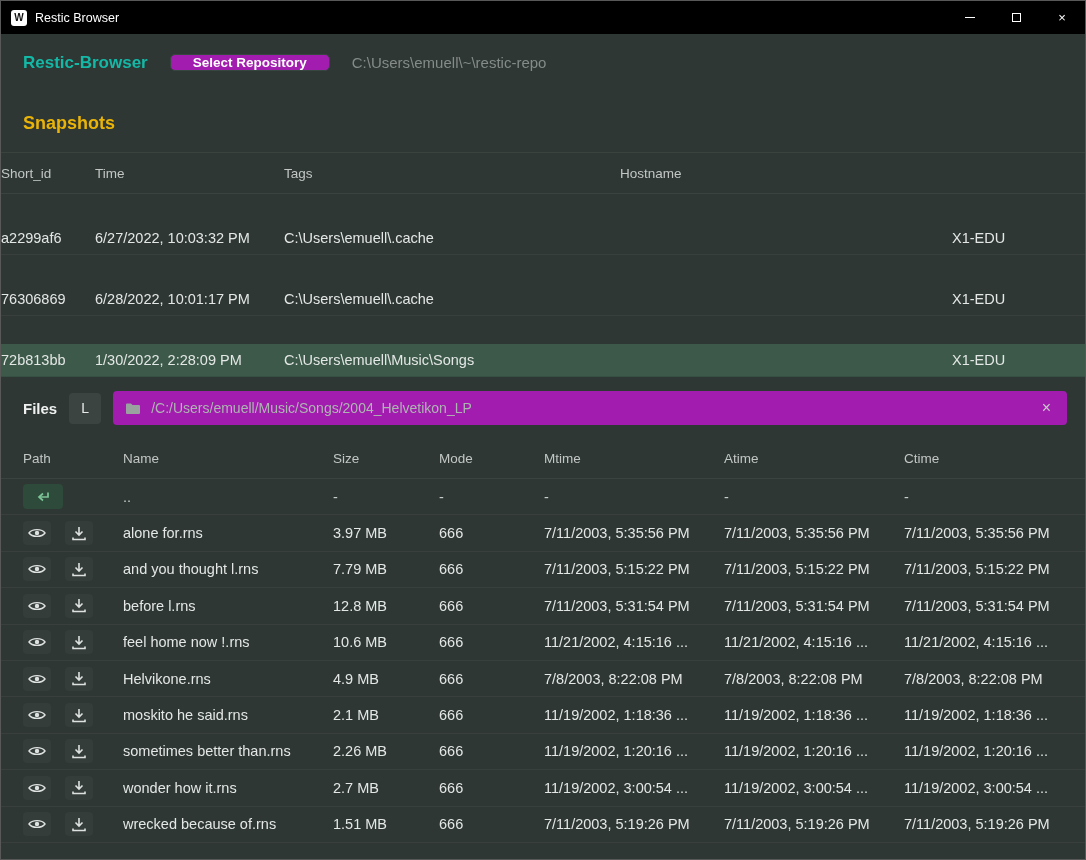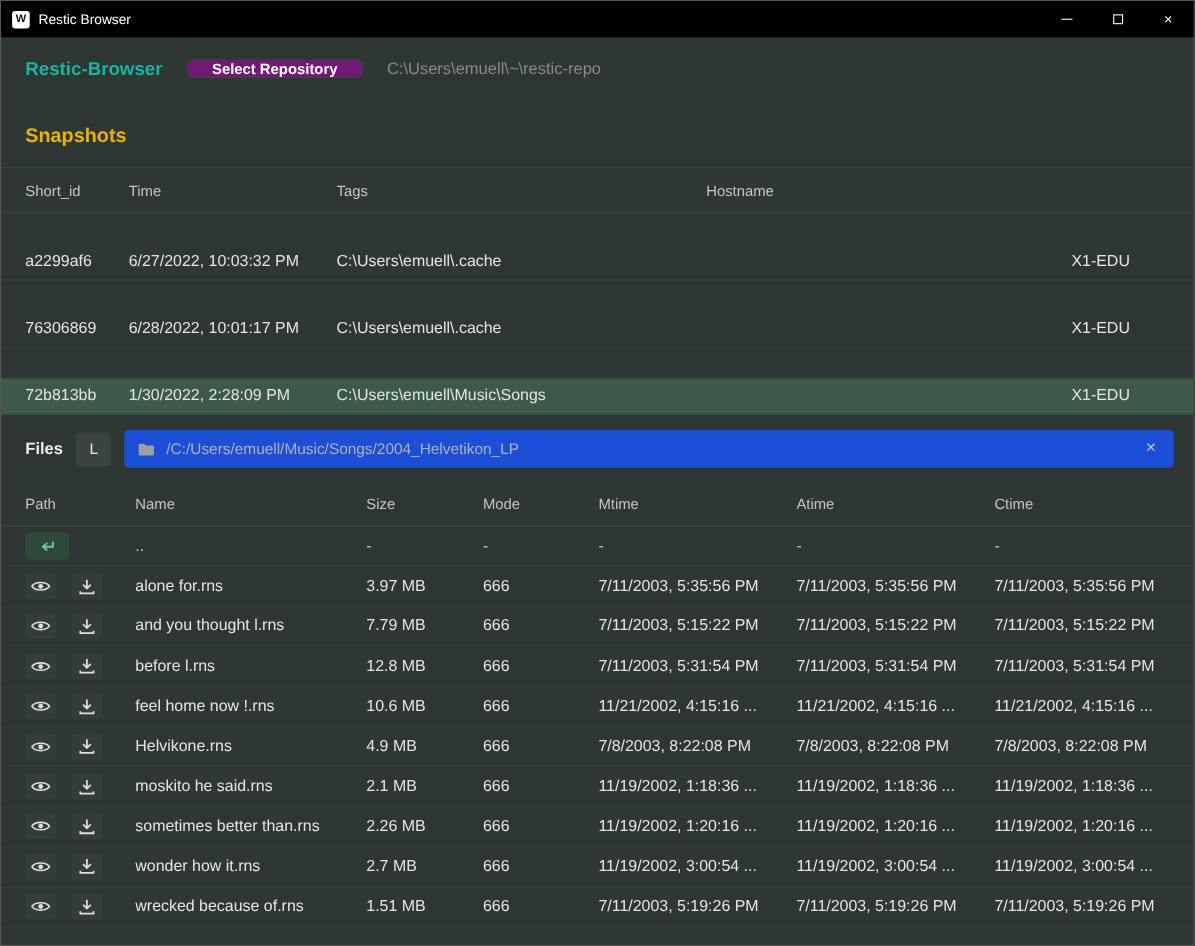--- a/index.html
+++ b/index.html
@@ -18,38 +18,38 @@
   .logo { width:16px; height:16px; background:#fff; border-radius:3px; color:#111; font-weight:bold; font-size:10px; display:flex; align-items:center; justify-content:center; }
   .win-title { font-size:12.5px; color:#fff; }
   .titlebar-controls { display:flex; height:100%; }
   .ctrl { width:46px; height:100%; display:flex; align-items:center; justify-content:center; color:#fff; font-size:13px; cursor:default; }
   .min-glyph { display:block; width:10px; height:1px; background:#fff; }
   .max-glyph { display:block; width:9px; height:9px; border:1px solid #fff; }
 
   
   .header { height:57px; display:flex; align-items:center; padding:0 22px; gap:22px; flex:0 0 auto; }
   .app-title { font-size:17px; font-weight:bold; color:#14b8a6; }
-  .repo-btn { background:#701a75; border:1px solid #35473f; border-radius:5px; color:#fff; font-weight:bold; font-size:13.5px; padding:0 22px; cursor:pointer; font-family:inherit; }
+  .repo-btn { background:#a21caf; border:1px solid #35473f; border-radius:5px; color:#fff; font-weight:bold; font-size:13.5px; padding:0 22px; cursor:pointer; font-family:inherit; }
   .repo-path { font-size:15px; color:#848b89; white-space:nowrap; overflow:hidden; }
 
   
   .section-title { font-size:18px; font-weight:bold; color:#eab308; padding:22px 22px 18px 22px; }
 
   
-  .snap-row { display:grid; grid-template-columns:94px 189px 336px 332px 1fr; padding-left:22px; align-items:center; }
+  .snap-row { display:grid; grid-template-columns:94px 189px 336px 332px 1fr; align-items:center; }
   .snap-head { height:42px; border-top:1px solid #3b433f; border-bottom:1px solid #3b433f; color:#c2c7c4; font-size:13.5px; }
   .snap-body .snap-row { height:33px; font-size:14.5px; border-bottom:1px solid #383f3c; cursor:default;margin-top:28px; }
   .snap-row.selected { background:#3d594a; border-bottom:1px solid #365143; }
   .cell { overflow:hidden; white-space:nowrap; text-overflow:ellipsis; padding-right:10px; }
 
   
   .files-bar { display:flex; align-items:center; padding:14px 18px 14px 22px; gap:12px; }
   .files-label { font-size:15px; font-weight:bold; color:#eef1ef; }
   .drive-btn { width:32px; height:31px; background:#3c4442; border:none; border-radius:4px; color:#e8eae9; font-size:14px; cursor:pointer; font-family:inherit; }
-  .path-bar { flex:1; height:34px; background:#1d4ed8; border-radius:4px; display:flex; align-items:center; padding:0 12px; gap:10px; }
+  .path-bar { flex:1; height:34px; background:#a21caf; border-radius:4px; display:flex; align-items:center; padding:0 12px; gap:10px; }
   .path-text { flex:1; font-size:14px; color:#adb5b1; white-space:nowrap; overflow:hidden; text-overflow:ellipsis; }
   .path-clear { background:none; border:none; color:#c7ccca; font-size:16px; cursor:pointer; line-height:1; padding:2px 4px; font-family:inherit; }
 
   
   .file-row { display:grid; grid-template-columns:100px 210px 106px 105px 180px 180px 1fr; padding-left:22px; align-items:center; }
   .file-head { height:40px; border-bottom:1px solid #3b433f; color:#c2c7c4; font-size:13.5px; }
   .file-body .file-row { height:36.4px; font-size:14.5px; border-bottom:1px solid #383f3c; }
   .icon-cell { display:flex; align-items:center; gap:14px; }
   .icon-btn { width:28px; height:24px; background:#343d3a; border:none; border-radius:4px; color:#dde1df; display:flex; align-items:center; justify-content:center; cursor:pointer; }
   .up-btn { width:40px; height:25px; background:#2e4a3a; border:none; border-radius:4px; color:#7cc497; display:flex; align-items:center; justify-content:center; cursor:pointer; }

